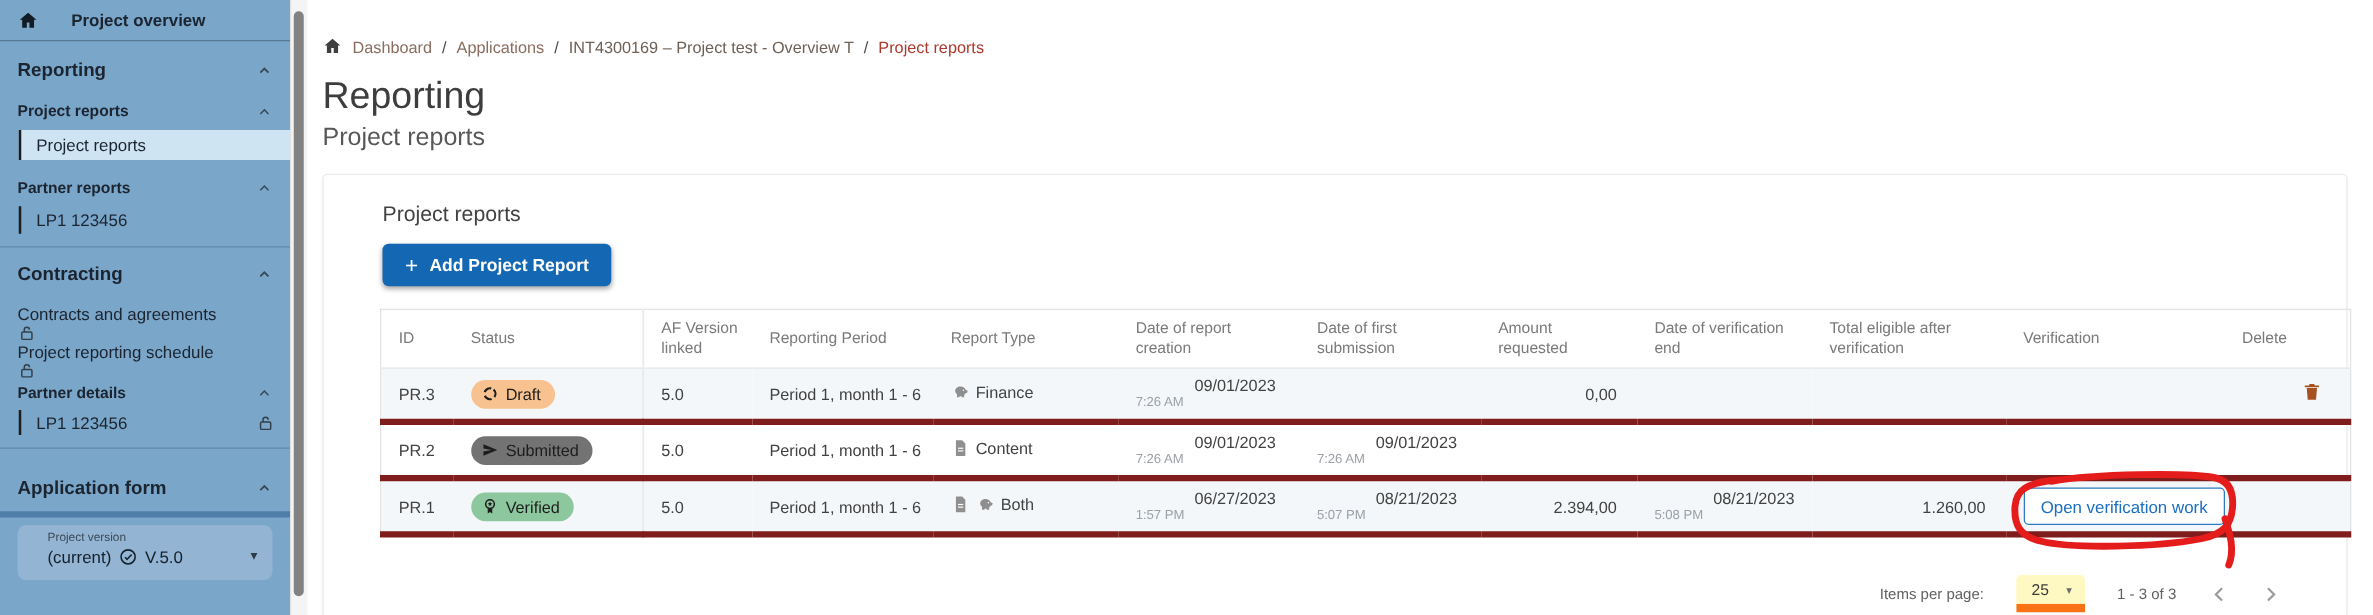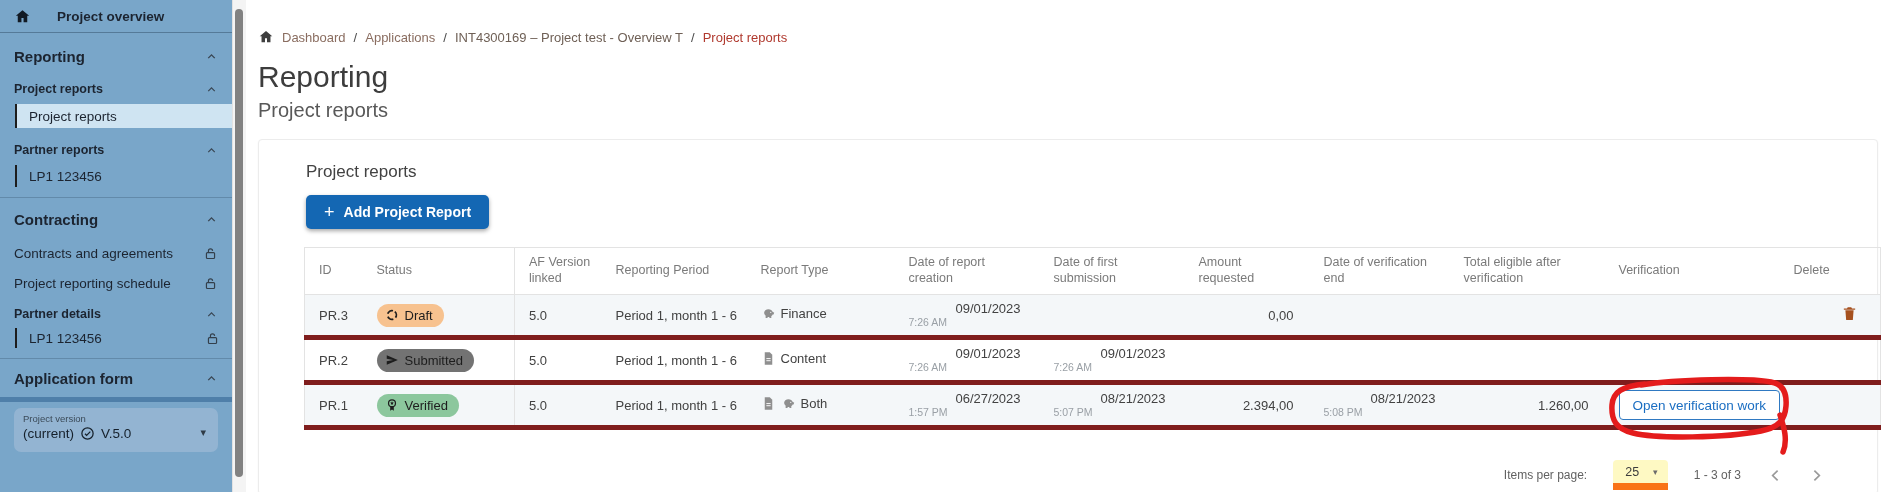--- a/index.html
+++ b/index.html
@@ -6,28 +6,28 @@
   body{width:1898px;height:492px;overflow:hidden;font-family:"Liberation Sans",sans-serif;background:#fff;}
   #app{position:relative;width:1898px;height:492px;overflow:hidden;}
 
   
   .sidebar{position:absolute;left:0;top:0;width:232px;height:492px;background:#79a6c9;color:#1c2430;overflow:hidden;}
   .side-home{display:flex;align-items:center;gap:26px;height:32px;padding:0 14px;font-size:13.5px;font-weight:600;cursor:pointer;}
   .side-divider{height:1px;background:rgba(20,40,60,.35);}
   .side-divider.light{background:rgba(20,40,60,.22);}
   .side-section{display:flex;align-items:center;justify-content:space-between;margin-top:12px;height:22px;padding:0 14px;font-size:15px;font-weight:700;cursor:pointer;}
   .side-sub{display:flex;align-items:center;justify-content:space-between;margin-top:13px;height:18px;padding:0 14px;font-size:12.5px;font-weight:600;cursor:pointer;}
-  .side-item{display:flex;align-items:center;justify-content:space-between;margin-top:12px;height:18px;padding:0 14px;font-size:13.5px;cursor:pointer;}
+  .side-item{display:flex;justify-content:space-between;margin-top:12px;height:18px;padding:0 14px;font-size:13.5px;cursor:pointer;flex-direction:column;}
   .side-subitem{display:flex;align-items:center;justify-content:space-between;margin-top:6px;margin-left:15px;height:22px;border-left:2.5px solid #1d1d1d;padding:0 12px;font-size:13.5px;cursor:pointer;}
   .side-subitem.selected{background:#cfe4f2;height:24px;}
   .chev{width:13px;height:13px;color:#394653;flex:none;}
   .lock{width:15px;height:15px;color:#333f4b;flex:none;}
   .home-ic{width:17px;height:17px;color:#121a24;flex:none;}
   .side-strip{height:5px;background:#4f7fa9;margin-top:8px;}
-  .version-box{margin:6px 14px 0 14px;height:44px;background:#93b4d2;border-radius:7px;padding:5px 10px 0 9px;box-sizing:border-box;position:relative;cursor:pointer;}
+  .version-box{margin:6px 14px 0 14px;height:44px;background:#93b4d2;border-radius:7px;padding:5px 10px 0 24px;box-sizing:border-box;position:relative;cursor:pointer;}
   .version-label{font-size:9.5px;color:#3b4a58;}
   .version-row{display:flex;align-items:center;gap:6px;font-size:13.5px;color:#15202b;margin-top:2px;}
   .check-ic{width:15px;height:15px;color:#15202b;}
   .version-caret{position:absolute;right:12px;top:18px;font-size:11px;color:#2f3b46;}
 
   
   .scrolltrack{position:absolute;left:232px;top:0;width:13px;height:492px;background:#f4f4f4;border-left:1px solid #e2e2e2;}
   .scrollthumb{position:absolute;left:2px;top:9px;width:8px;height:468px;background:#828282;border-radius:4px;}
 
   
@@ -151,21 +151,21 @@
     <div class="side-subitem" style="height:20px">
       <span>LP1 123456</span>
       <svg class="lock" viewBox="0 0 24 24" fill="none" stroke="currentColor" stroke-width="1.9">
           <rect x="5.5" y="10.5" width="13" height="9.5" rx="1.6"></rect>
           <path d="M8.7 10.5V7.8a3.3 3.3 0 0 1 6.6 0"></path>
         </svg>
     </div>
 
     <div class="side-divider light" style="margin-top:10px"></div>
 
-    <div class="side-section" style="margin-top:8px">
+    <div class="side-section" style="margin-top:20px">
       <span>Application form</span>
       <svg class="chev" viewBox="0 0 24 24" fill="none" stroke="currentColor" stroke-width="2.6">
           <path d="M6 15 12 9l6 6"></path>
         </svg>
     </div>
 
     <div class="side-strip"></div>
 
     <div class="version-box">
       <div class="version-label">Project version</div>

